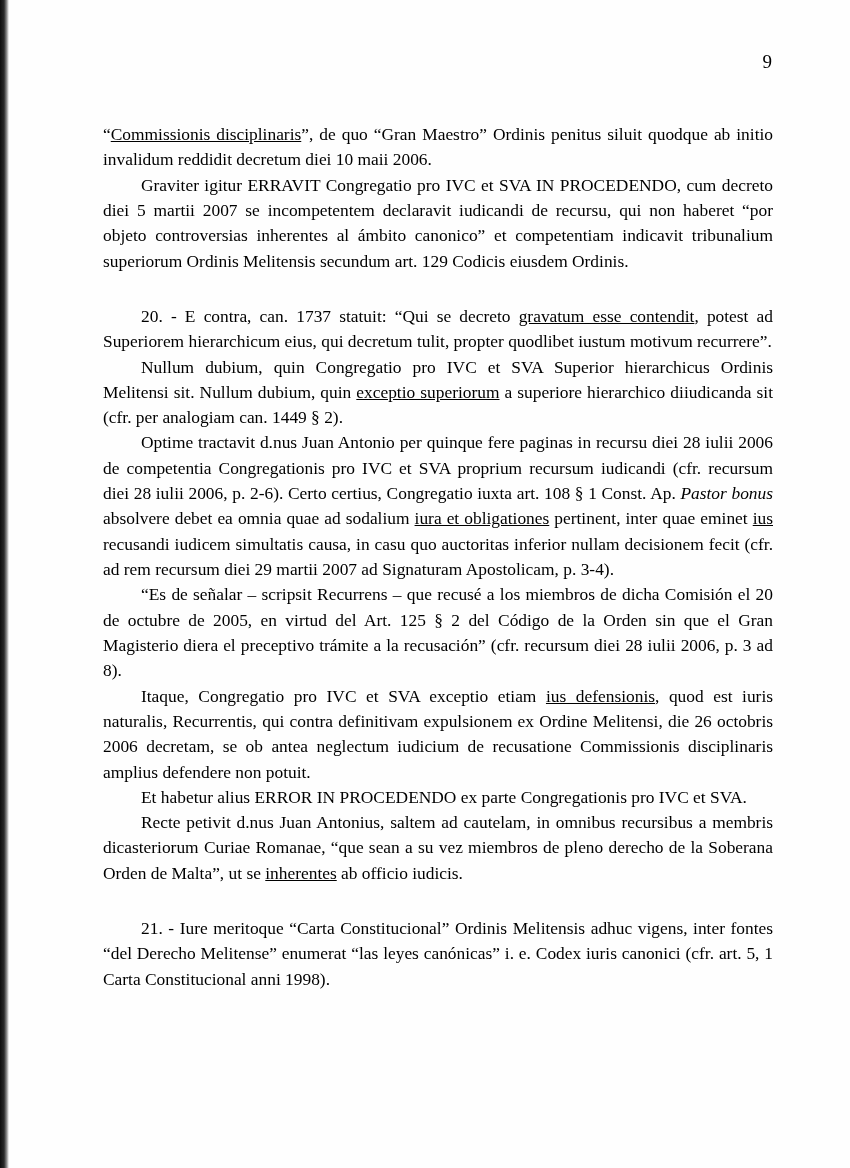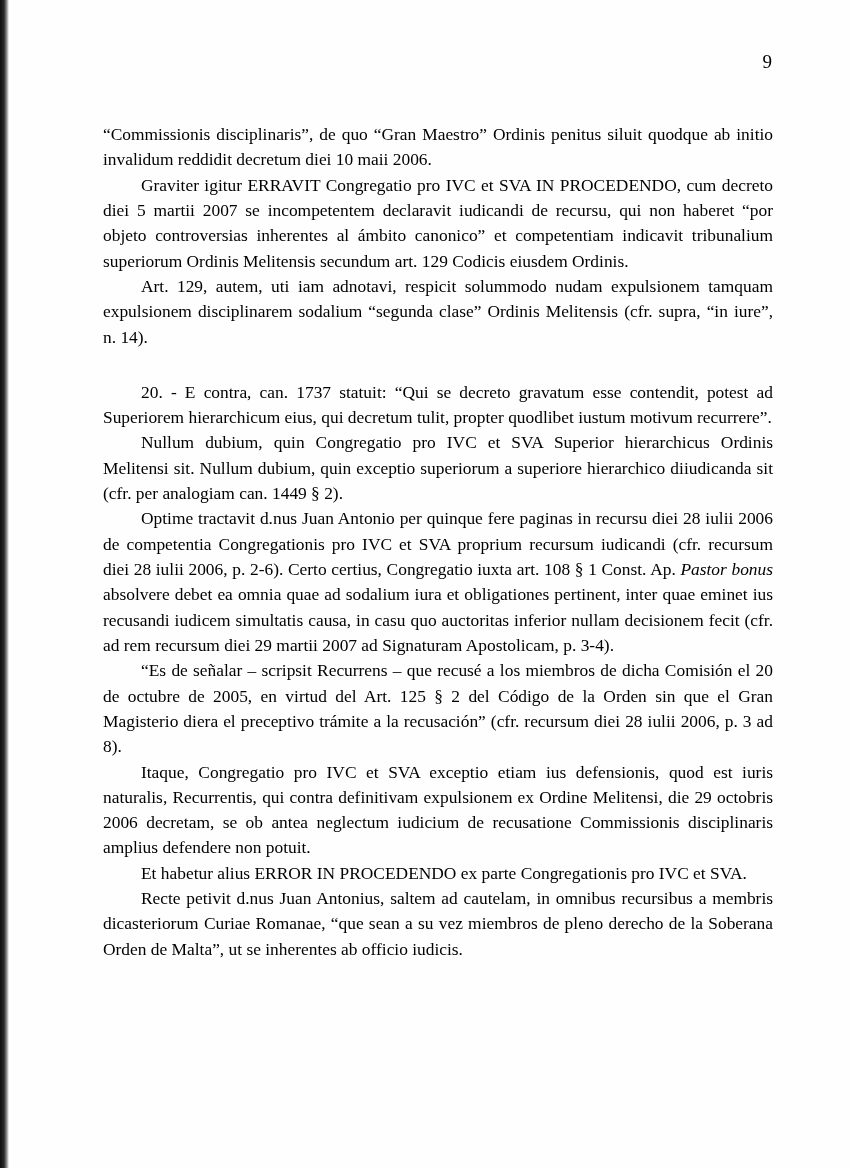--- a/index.html
+++ b/index.html
@@ -49,39 +49,40 @@
   p {
     margin: 0;
   }
   p.indent {
     text-indent: 38px;
   }
   p.gap {
     margin-top: 30px;
   }
   .u {
+    text-decoration: underline;
   }
   .it {
     font-style: italic;
     margin-top: 28px;
   }
 </style>
 </head>
 <body>
 
 <div class="page">
   <div class="scan-edge"></div>
 
   <div class="page-number">9</div>
 
   <div class="content">
       <p class=""><span>“</span><span class="u">Commissionis disciplinaris</span><span>”, de quo “Gran Maestro” Ordinis penitus siluit quodque ab initio invalidum reddidit decretum diei 10 maii 2006.</span></p>
       <p class="indent "><span>Graviter igitur ERRAVIT Congregatio pro IVC et SVA IN PROCEDENDO, cum decreto diei 5 martii 2007 se incompetentem declaravit iudicandi de recursu, qui non haberet “por objeto controversias inherentes al ámbito canonico” et competentiam indicavit tribunalium superiorum Ordinis Melitensis secundum art. 129 Codicis eiusdem Ordinis.</span></p>
-      <p class="indent "><span>Art. 129, autem, uti iam adnotavi, respicit solummodo nudam expulsionem tamquam expulsionem disciplinarem sodalium “segunda clase” Ordinis Melitensis (cfr. supra, “in iure”, n. 14).</span></p>
       <p class="indent gap"><span>20. -  E contra, can. 1737 statuit: “Qui se decreto </span><span class="u">gravatum esse contendit</span><span>, potest ad Superiorem hierarchicum eius, qui decretum tulit, propter quodlibet iustum motivum recurrere”.</span></p>
       <p class="indent "><span>Nullum dubium, quin Congregatio pro IVC et SVA Superior hierarchicus Ordinis Melitensi sit. Nullum dubium, quin </span><span class="u">exceptio superiorum</span><span> a superiore hierarchico diiudicanda sit (cfr. per analogiam can. 1449 § 2).</span></p>
       <p class="indent "><span>Optime tractavit d.nus Juan Antonio per quinque fere paginas in recursu diei 28 iulii 2006 de competentia Congregationis pro IVC et SVA proprium recursum iudicandi (cfr. recursum diei 28 iulii 2006, p. 2-6). Certo certius, Congregatio iuxta art. 108 § 1 Const. Ap. </span><span class="it">Pastor bonus</span><span> absolvere debet ea omnia quae ad sodalium </span><span class="u">iura et obligationes</span><span> pertinent, inter quae eminet </span><span class="u">ius</span><span> recusandi iudicem simultatis causa, in casu quo auctoritas inferior nullam decisionem fecit (cfr. ad rem recursum diei 29 martii 2007 ad Signaturam Apostolicam, p. 3-4).</span></p>
       <p class="indent "><span>“Es de señalar – scripsit Recurrens – que recusé a los miembros de dicha Comisión el 20 de octubre de 2005, en virtud del Art. 125 § 2 del Código de la Orden sin que el Gran Magisterio diera el preceptivo trámite a la recusación” (cfr. recursum diei 28 iulii 2006, p. 3 ad 8).</span></p>
-      <p class="indent "><span>Itaque, Congregatio pro IVC et SVA exceptio etiam </span><span class="u">ius defensionis</span><span>, quod est iuris naturalis, Recurrentis, qui contra definitivam expulsionem ex Ordine Melitensi, die 29 octobris 2006 decretam, se ob antea neglectum iudicium de recusatione Commissionis disciplinaris amplius defendere non potuit.</span></p>
+      <p class="indent "><span>Itaque, Congregatio pro IVC et SVA exceptio etiam </span><span class="u">ius defensionis</span><span>, quod est iuris naturalis, Recurrentis, qui contra definitivam expulsionem ex Ordine Melitensi, die 26 octobris 2006 decretam, se ob antea neglectum iudicium de recusatione Commissionis disciplinaris amplius defendere non potuit.</span></p>
       <p class="indent "><span>Et habetur alius ERROR  IN  PROCEDENDO ex parte Congregationis pro IVC et SVA.</span></p>
       <p class="indent "><span>Recte petivit d.nus Juan Antonius, saltem ad cautelam, in omnibus recursibus a membris dicasteriorum Curiae Romanae, “que sean a su vez miembros de pleno derecho de la Soberana Orden de Malta”, ut se </span><span class="u">inherentes</span><span> ab officio iudicis.</span></p>
+      <p class="indent gap"><span>21. - Iure meritoque “Carta Constitucional” Ordinis Melitensis adhuc vigens, inter fontes “del Derecho Melitense” enumerat “las leyes canónicas” i. e. Codex iuris canonici (cfr. art. 5, 1 Carta Constitucional anni 1998).</span></p>
     </div>
 </div>
 
 </body></html>

